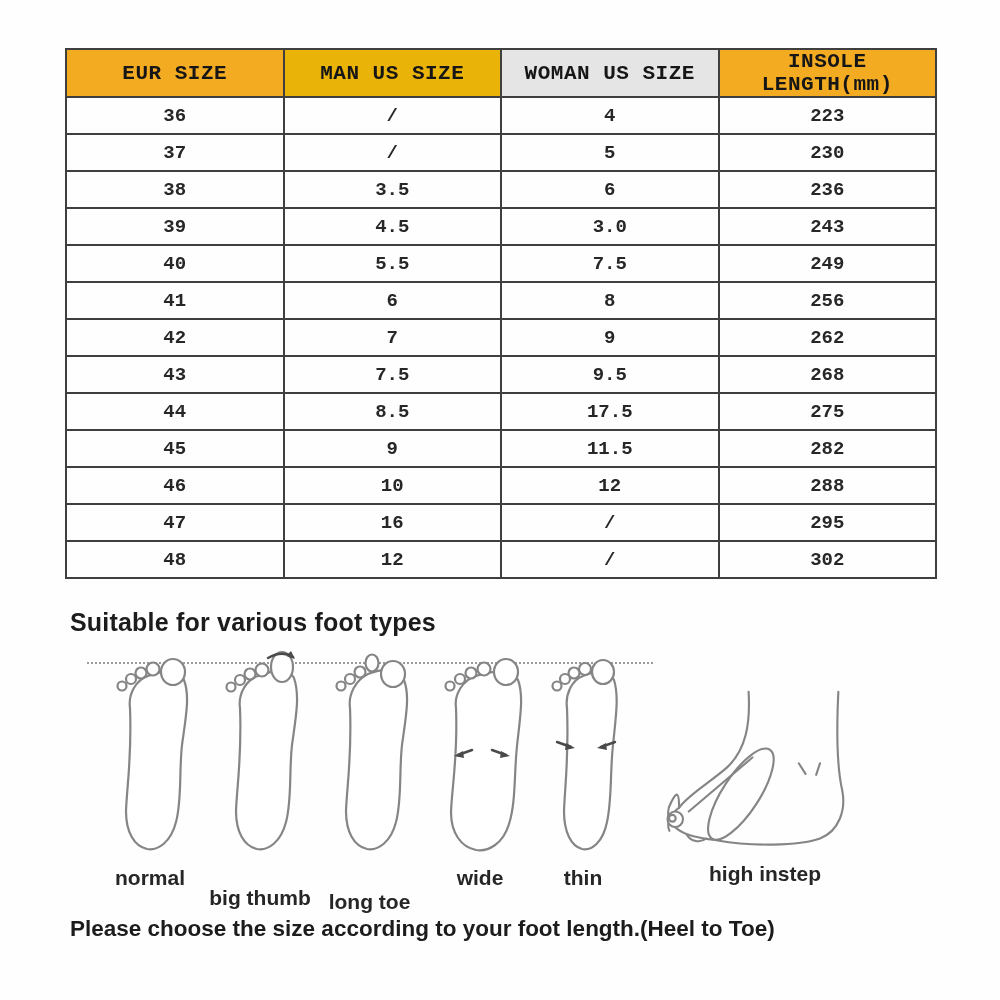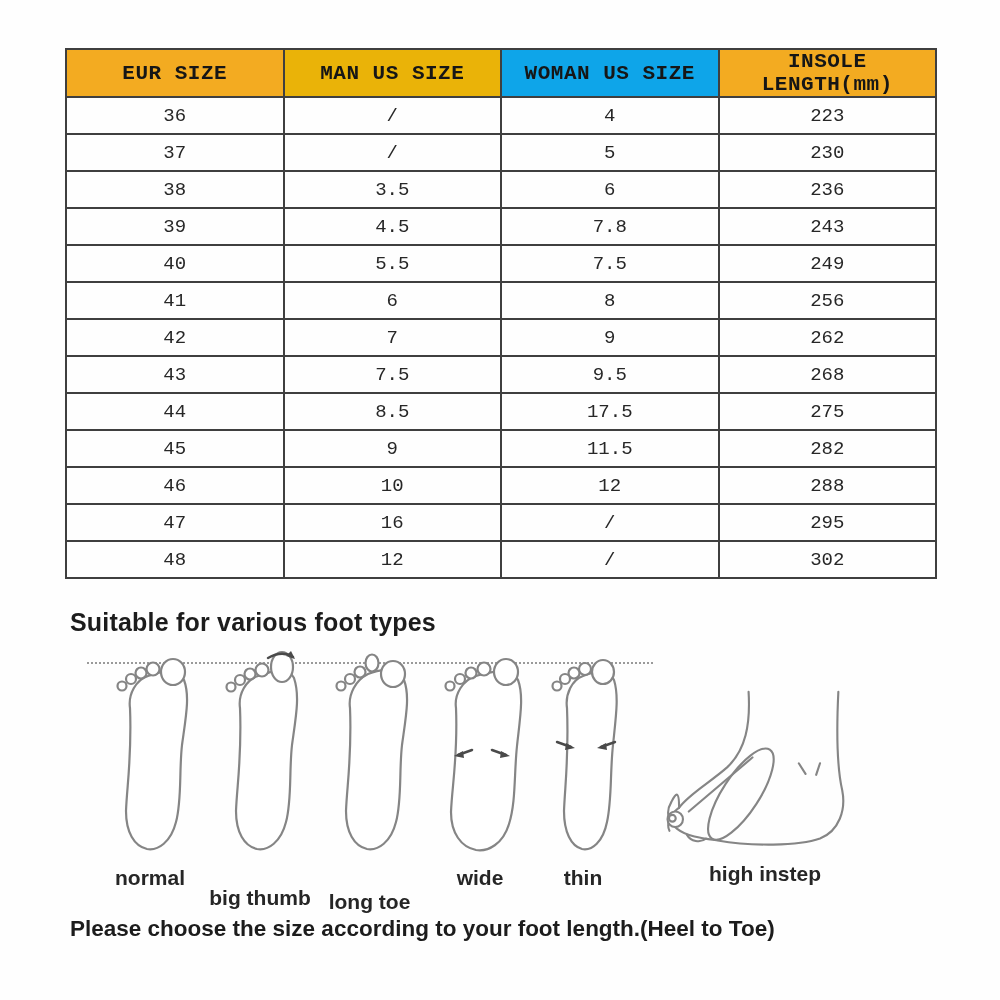--- a/index.html
+++ b/index.html
@@ -24,21 +24,21 @@
     border: 2px solid #3f3f3f;
     text-align: center; vertical-align: middle;
     padding: 0;
   }
   table.size-table th {
     height: 44px; font-size: 21px; font-weight: bold;
     letter-spacing: 0.5px;
     color: #161616;
   }
   table.size-table td {
-    height: 37px; font-size: 19px; font-weight: normal; color: #272727; border-radius: 16px;
+    height: 37px; font-size: 19px; font-weight: bold; color: #272727; border-radius: 16px;
   }
 
   
   .section-heading {
     position: absolute; left: 70px; top: 608px;
     font-size: 25px; font-weight: bold; color: #1c1c1c;
     letter-spacing: 0.2px;
   }
   .feet-row {
     position: absolute; left: 85px; top: 650px; width: 860px; height: 250px;
@@ -76,21 +76,21 @@
 </head>
 <body>
 
 <div class="canvas">
 
   <table class="size-table">
     <thead>
       <tr>
         <th style="background:#F3AB21;">EUR SIZE</th>
         <th style="background:#eab308;">MAN US SIZE</th>
-        <th style="background:#0ea5e9;">WOMAN US SIZE</th>
+        <th style="background:#e5e5e5;">WOMAN US SIZE</th>
         <th style="background:#F3AB21;">INSOLE LENGTH(mm)</th>
       </tr>
     </thead>
     <tbody>
       <tr>
         <td>36</td>
         <td>/</td>
         <td>4</td>
         <td>223</td>
       </tr>
@@ -102,21 +102,21 @@
       </tr>
       <tr>
         <td>38</td>
         <td>3.5</td>
         <td>6</td>
         <td>236</td>
       </tr>
       <tr>
         <td>39</td>
         <td>4.5</td>
-        <td>7.8</td>
+        <td>3.0</td>
         <td>243</td>
       </tr>
       <tr>
         <td>40</td>
         <td>5.5</td>
         <td>7.5</td>
         <td>249</td>
       </tr>
       <tr>
         <td>41</td>

